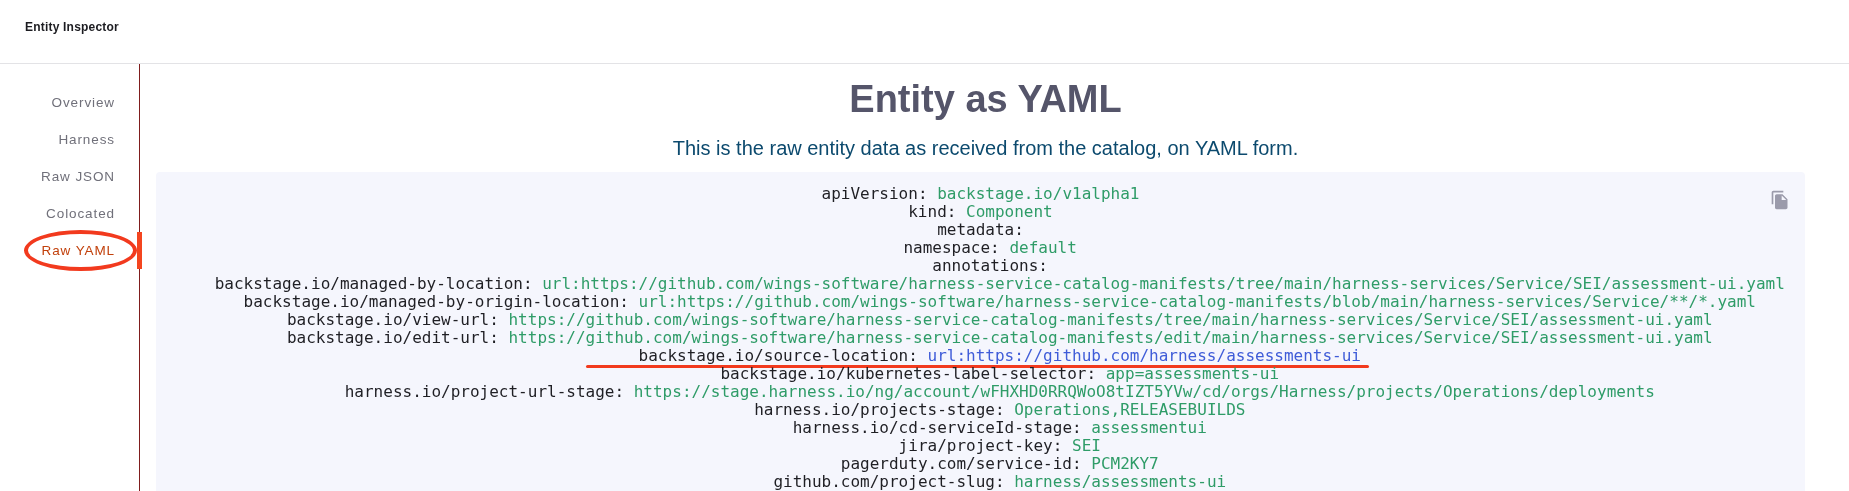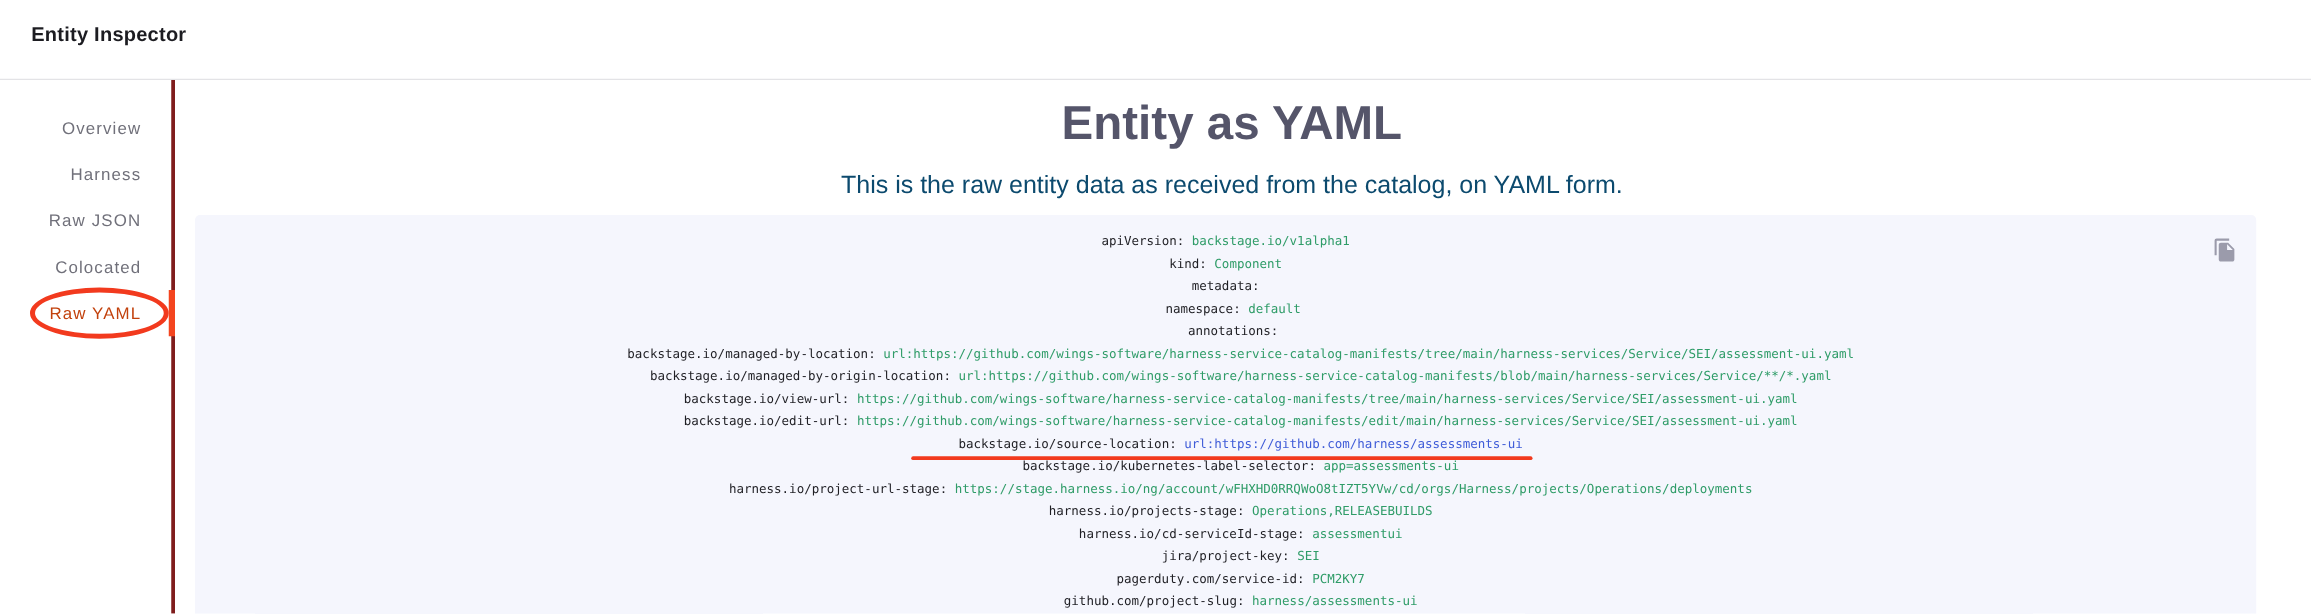--- a/index.html
+++ b/index.html
@@ -7,26 +7,26 @@
   body { font-family:"Liberation Sans", sans-serif; }
   .page {
     position:relative; width:1849px; height:491px;
     background:#fff; overflow:hidden;
   }
   
   .dlg-header {
     height:64px; padding:20px 0 0 25px;
     border-bottom:1px solid #e3e3e6;
   }
-  .dlg-title { font-size:16px; font-weight:700; color:#1c1c21; letter-spacing:.2px; }
+  .dlg-title { font-size:12px; font-weight:700; color:#1c1c21; letter-spacing:.2px; }
   
   .dlg-body { display:flex; height:427px; }
   .sidebar {
     position:relative; width:140px; flex:0 0 140px;
-    border-right:3px solid #7f1d1d; padding-top:20px;
+    border-right:1px solid #7f1d1d; padding-top:20px;
   }
   .tab {
     position:relative; height:37px; display:flex; align-items:center;
     justify-content:flex-end; padding-right:24px;
     font-size:13.5px; letter-spacing:.9px; color:#70707a; cursor:pointer;
     white-space:nowrap;
   }
   .tab.active { color:#c2410c; }
   .ellipse {
     position:absolute; left:24px; right:2px; top:-2px; bottom:-2px;
@@ -48,21 +48,21 @@
     height:330px; overflow:hidden;
   }
   .copy-btn {
     position:absolute; top:16px; right:13px;
     width:24px; height:24px; border:none; background:transparent; cursor:pointer;
     padding:0; line-height:0;
   }
   .copy-btn svg { width:20px; height:20px; fill:#9b9bab; }
   pre.code {
     font-family:"DejaVu Sans Mono", monospace;
-    font-size:10px; line-height:18px; color:var(--yaml-key);
+    font-size:16px; line-height:18px; color:var(--yaml-key);
     white-space:pre;
   }
   .code-line { white-space:pre; }
   .code-line .inner { display:inline-block; position:relative; }
   .code-line .inner.annotated::after {
     content:""; position:absolute; left:-14px; right:-8px; bottom:-3.5px; height:3.5px;
     background:var(--annot-red); border-radius:2px;
   }
   .v-green { color:var(--yaml-green); }
   .v-blue  { color:var(--yaml-blue); }

